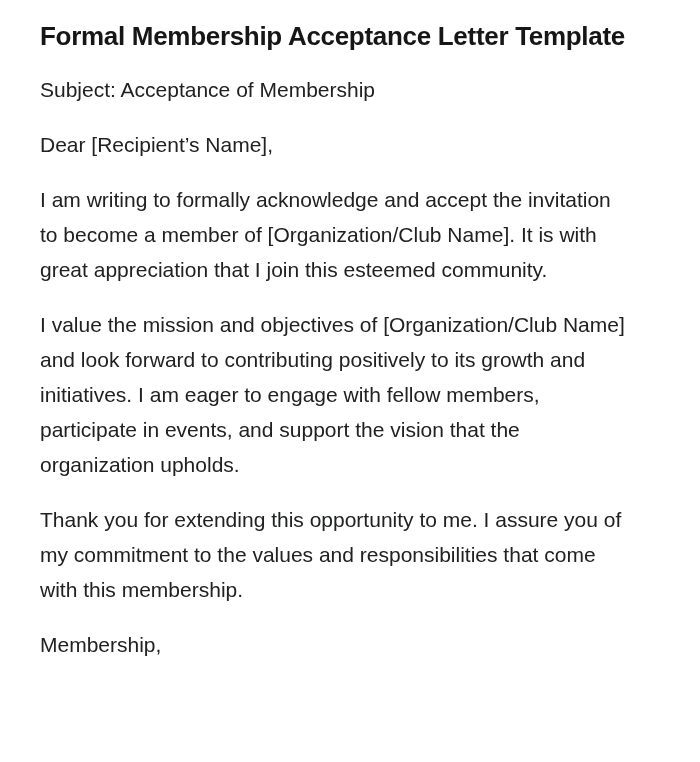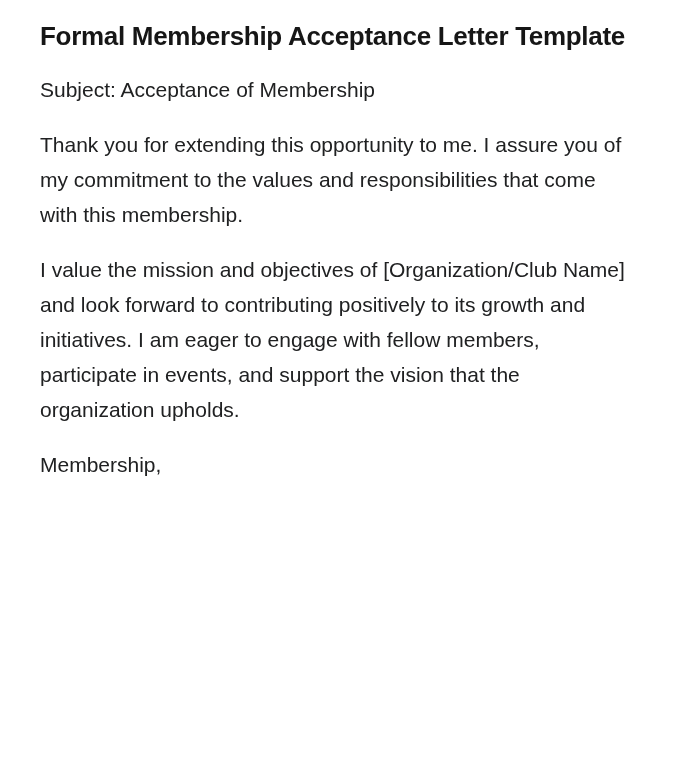--- a/index.html
+++ b/index.html
@@ -38,21 +38,23 @@
   }
 </style>
 </head>
 <body>
 
 <main class="doc">
   <h1 class="doc-title">Formal Membership Acceptance Letter Template</h1>
 
   <p>Subject: Acceptance of Membership</p>
 
+  <p>Dear [Recipient’s Name],</p>
 
+  <p>I am writing to formally acknowledge and accept the invitation to become a member of [Organization/Club Name]. It is with great appreciation that I join this esteemed community.</p>
+
+  <p>I value the mission and objectives of [Organization/Club Name] and look forward to contributing positively to its growth and initiatives. I am eager to engage with fellow members, participate in events, and support the vision that the organization upholds.</p>
 
   <p>Thank you for extending this opportunity to me. I assure you of my commitment to the values and responsibilities that come with this membership.</p>
-
-  <p>I value the mission and objectives of [Organization/Club Name] and look forward to contributing positively to its growth and initiatives. I am eager to engage with fellow members, participate in events, and support the vision that the organization upholds.</p>
 
   <p>Membership,</p>
 
 </main>
 
 </body></html>

